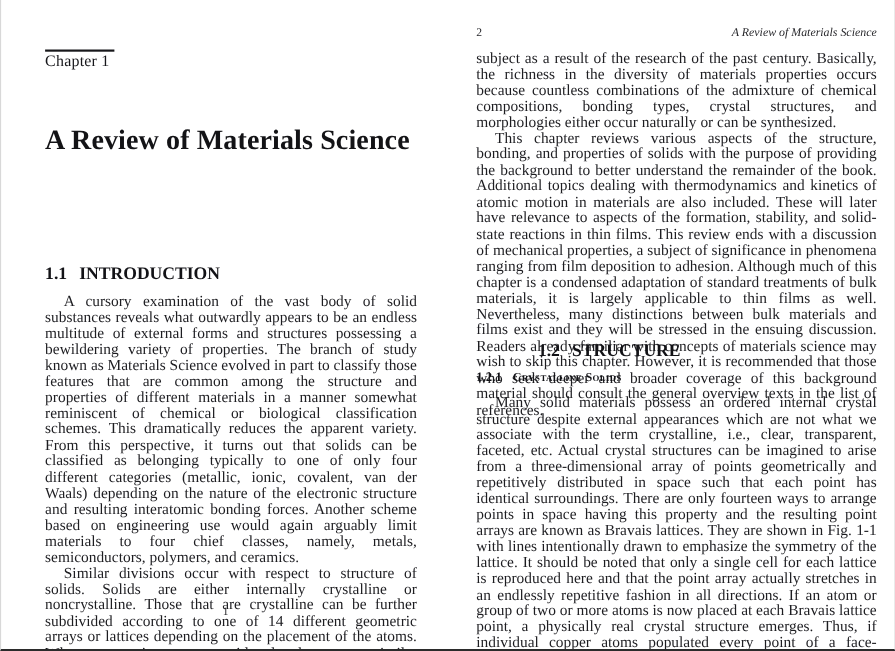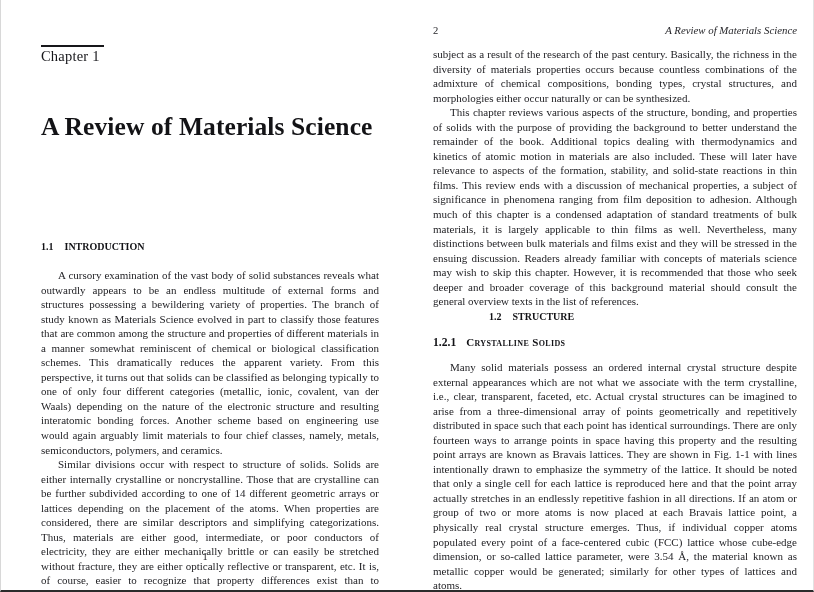--- a/index.html
+++ b/index.html
@@ -56,37 +56,37 @@
     top: 95px;
     font-size: 25.5px;
     letter-spacing: 0.1px;
     color: #131316;
     white-space: nowrap;
   }
 
   .sec-head {
     position: absolute;
     font-weight: bold;
-    font-size: 10px;
+    font-size: 16px;
     color: #121216;
   }
   .sec-head .num {
     display: inline-block;
     margin-right: 11px;
   }
   .sec-head-left {
     left: 40px;
     top: 241px;
   }
 
   .body-col {
     position: absolute;
     text-align: justify;
     text-justify: inter-word;
-    font-size: 11px;
+    font-size: 14px;
     line-height: 14.55px;
     color: #1d1d21;
     hyphens: none;
   }
   .body-col p {
     margin: 0;
     text-indent: 17px;
   }
   .body-left {
     left: 40px;

